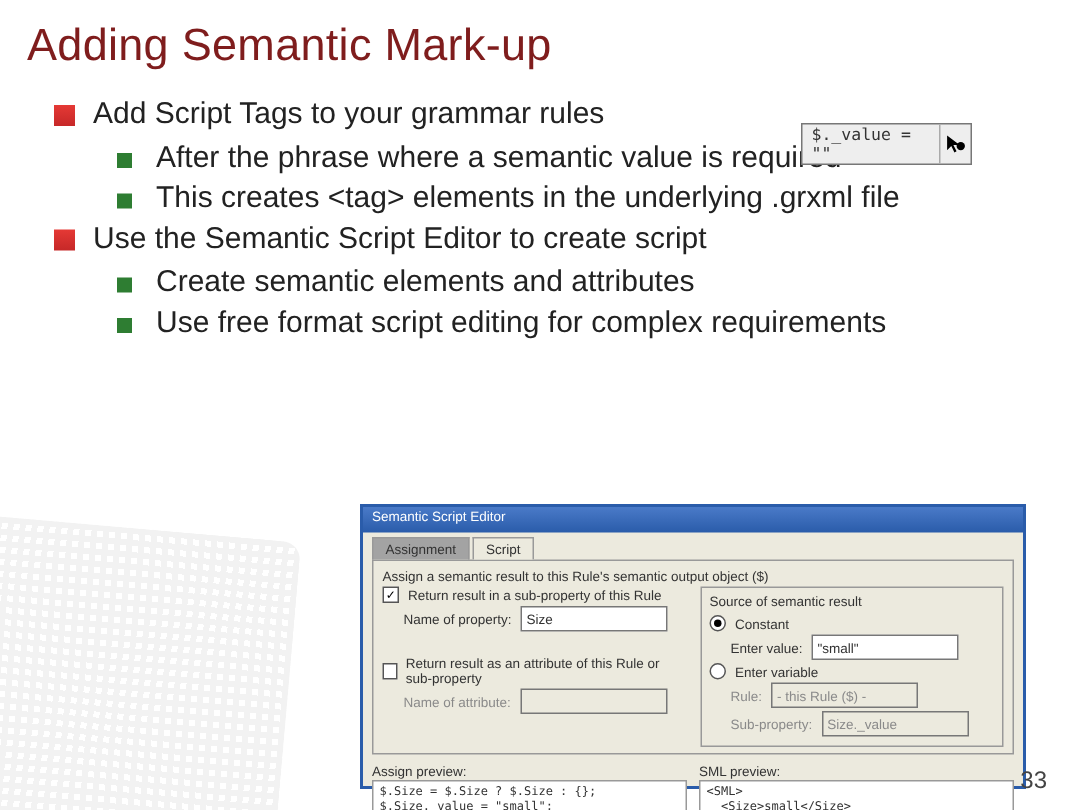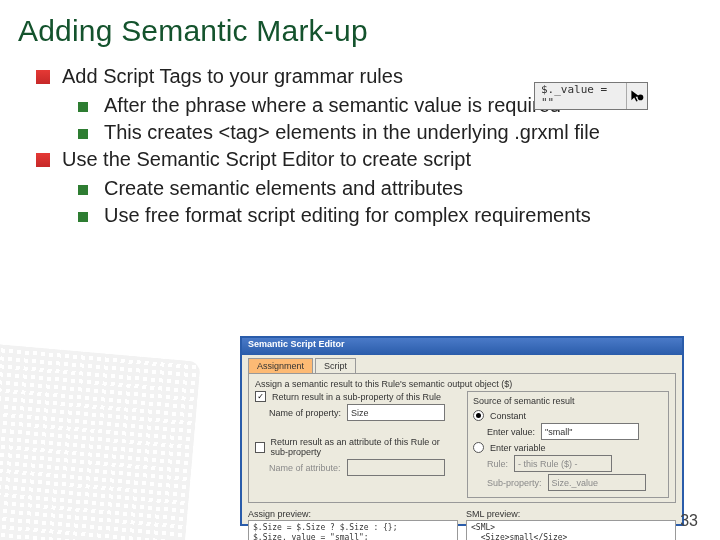--- a/index.html
+++ b/index.html
@@ -1,34 +1,34 @@
 <!DOCTYPE html>
 <html><head>
 <meta charset="utf-8">
 <style>
   html,body{margin:0;padding:0;width:720px;height:540px;font-family:Arial,Helvetica,sans-serif;background:#fff;color:#222;overflow:hidden}
   .slide{position:relative;width:720px;height:540px;box-sizing:border-box}
-  .title{font-size:30px;font-weight:400;color:#14532d;padding:14px 0 10px 18px;letter-spacing:.2px}
+  .title{font-size:30px;font-weight:400;color:#7f1d1d;padding:14px 0 10px 18px;letter-spacing:.2px}
   .content{padding:6px 28px 0 36px;font-size:20px;line-height:1.25}
   .li{display:flex;align-items:flex-start;margin-bottom:4px}
   .b1{width:14px;height:14px;margin:6px 12px 0 0;flex:0 0 auto}
   .b1.red{background:linear-gradient(#e53935,#c62828)}
   .b2box{width:10px;height:10px;background:#2e7d32;margin:9px 16px 0 0;flex:0 0 auto}
   .sub{padding-left:42px}
   .sub .li{margin-bottom:2px}
   .txt{flex:1}
   .tagbtn{position:absolute;right:72px;top:82px;width:112px;height:26px;border:1px solid #777;background:#eee;display:flex;align-items:center}
   .tagbtn .lbl{font:11px monospace;color:#333;padding-left:6px;flex:1}
   .tagbtn .cur{width:20px;height:100%;display:flex;align-items:center;justify-content:center;border-left:1px solid #aaa}
   .tagbtn .cur svg{width:14px;height:14px}
   .editor{position:absolute;left:240px;top:336px;width:440px;height:186px;border:2px solid #2a5caa;background:#eceade;font-size:9px;color:#333}
-  .editor .tb{height:16px;background:linear-gradient(#4a7ac8,#2a5caa);color:#fff;font-size:9px;font-weight:700;padding:1px 0 0 6px}
+  .editor .tb{height:16px;background:linear-gradient(#4a7ac8,#2a5caa);color:#fff;font-size:9px;font-weight:400;padding:1px 0 0 6px}
   .editor .tabs{display:flex;gap:2px;padding:3px 0 0 6px}
   .editor .tab{padding:2px 8px;border:1px solid #999;border-bottom:none;background:#eceade;font-size:9px}
-  .editor .tab.active{background:#fdba74}
+  .editor .tab.active{background:#a3a3a3}
   .editor .pnl{margin:0 6px;border:1px solid #999;background:#eceade;padding:5px 6px 4px 6px}
   .row{display:flex;align-items:center;gap:6px;margin:2px 0}
   .cb{width:9px;height:9px;border:1px solid #555;background:#fff;display:inline-flex;align-items:center;justify-content:center;font-size:8px;line-height:1;color:#000}
   .rb{width:9px;height:9px;border:1px solid #555;border-radius:50%;background:#fff;display:inline-flex;align-items:center;justify-content:center}
   .rb .dot{width:5px;height:5px;border-radius:50%;background:#000}
   .field{height:15px;border:1px solid #777;background:#fff;padding:0 3px;font-size:9px;display:inline-flex;align-items:center}
   .cols{display:flex;gap:10px}
   .col{flex:1}
   .grp{border:1px solid #999;padding:4px 5px;margin-top:2px}
   .grpT{font-size:9px;margin-bottom:4px}

